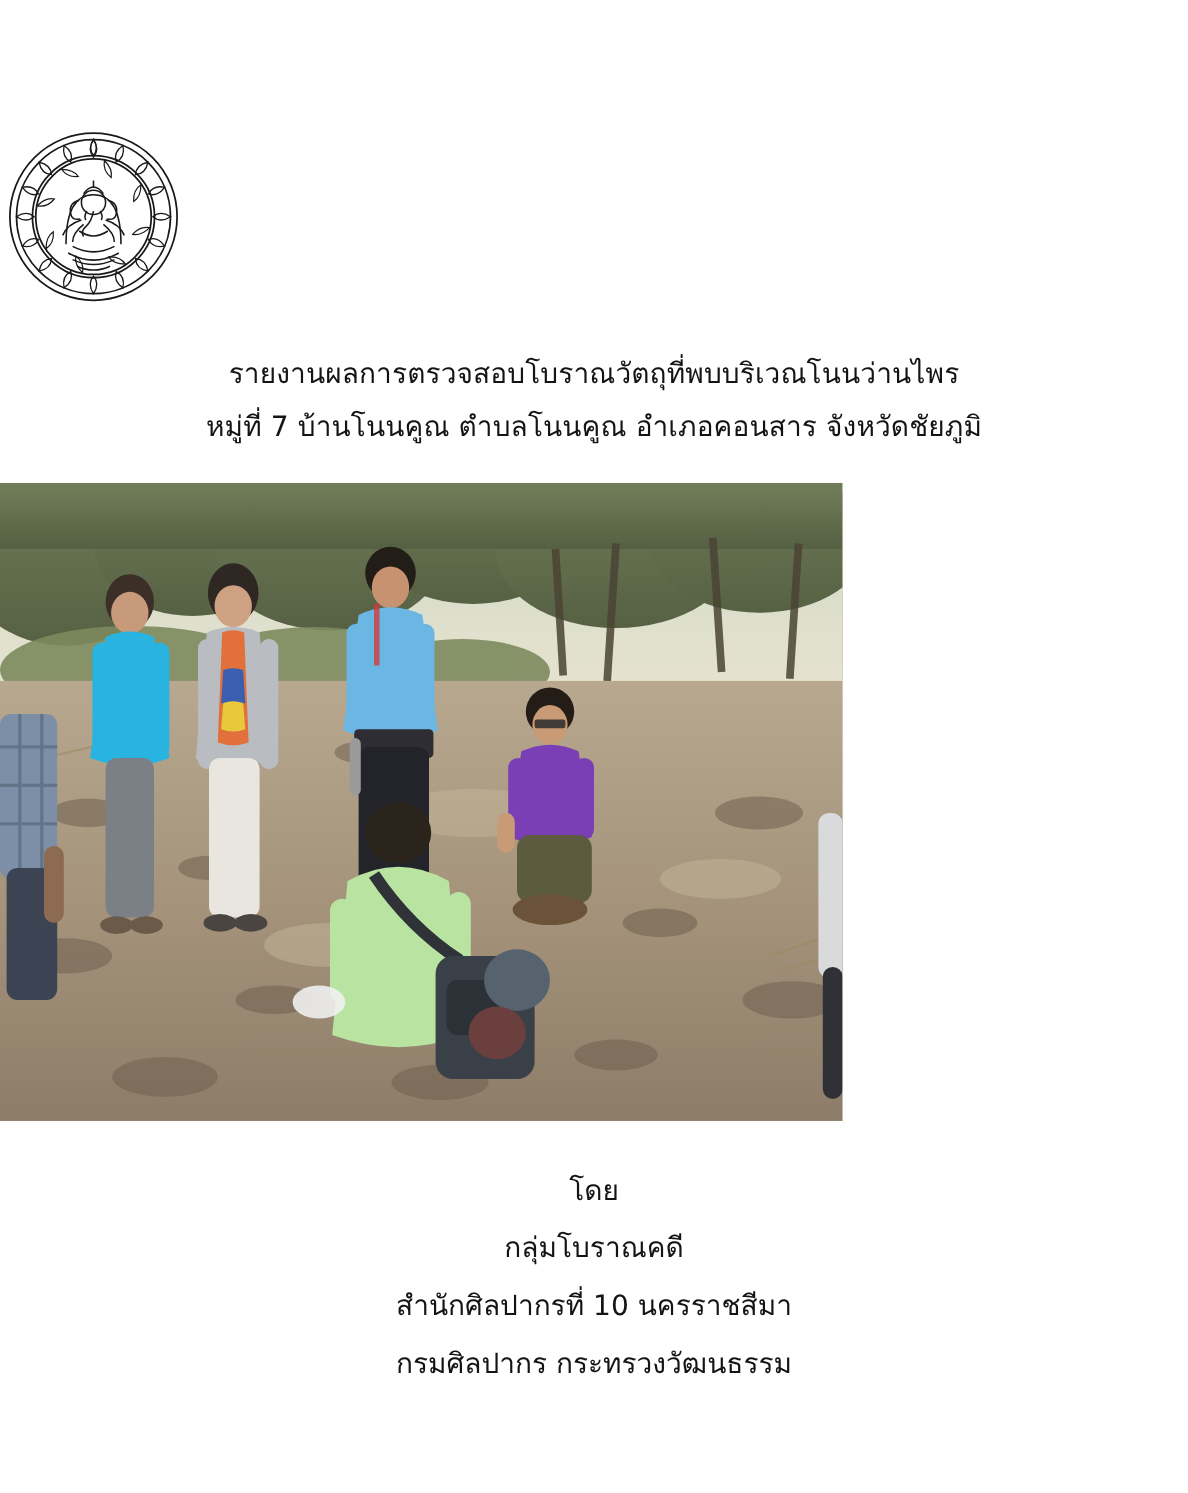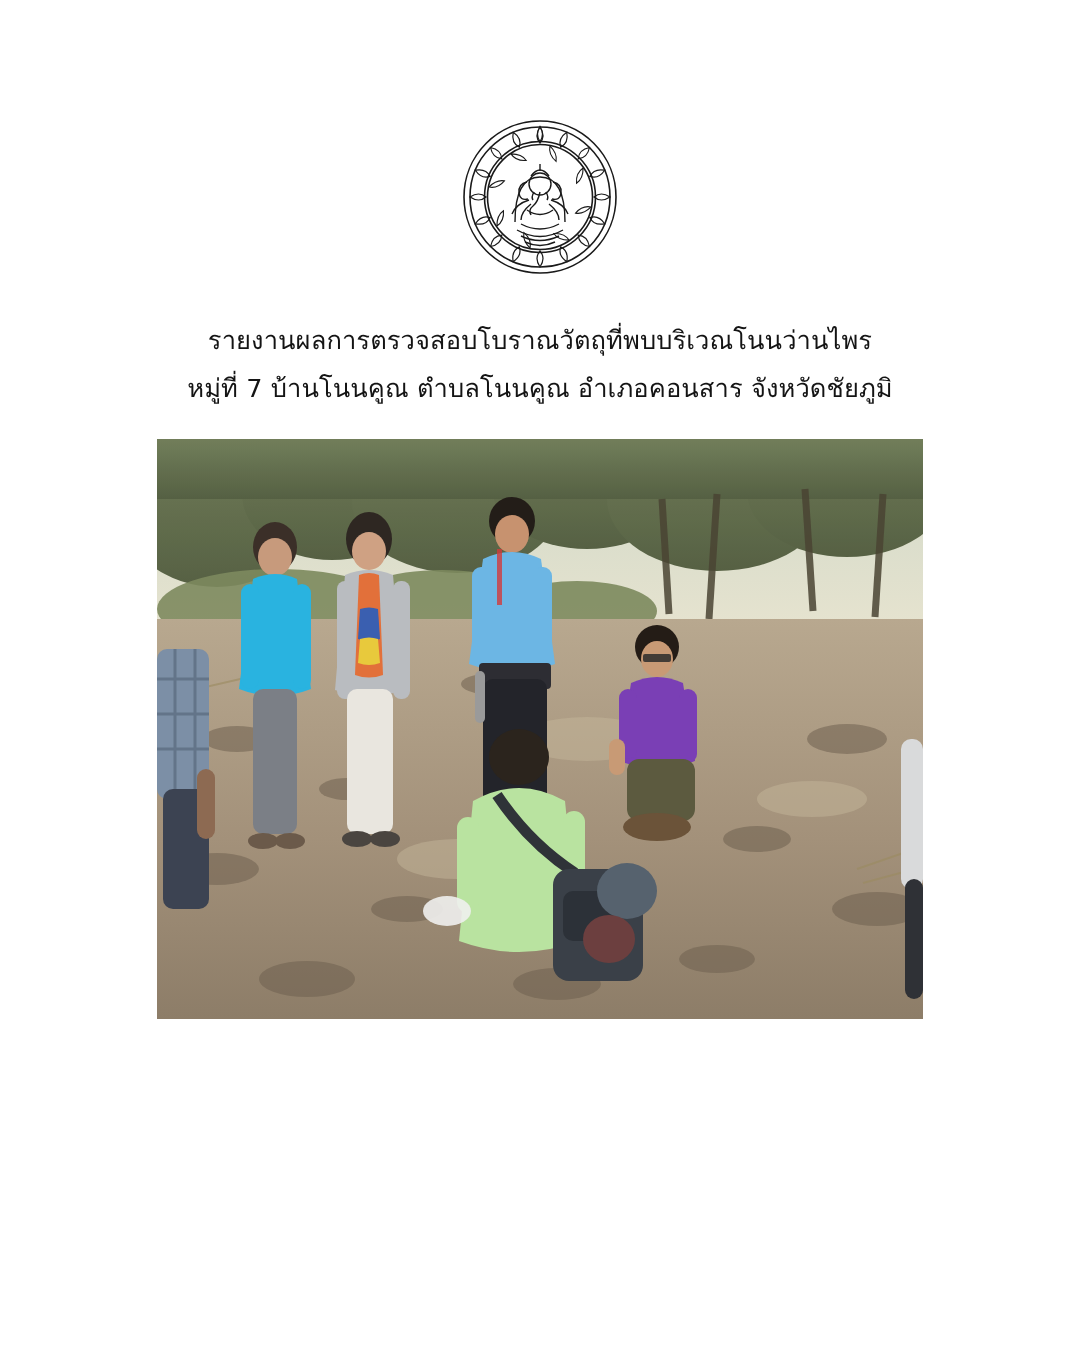--- a/index.html
+++ b/index.html
@@ -15,21 +15,20 @@
     color: #111111;
     overflow: hidden;
     position: relative;
   }
   .page {
     width: 1080px;
     height: 1357px;
     box-sizing: border-box;
     display: flex;
     flex-direction: column;
-    align-items: center;
   }
 
   
   .emblem-wrap {
     margin-top: 112px;
     width: 170px;
     height: 170px;
     display: flex;
     align-items: center;
     justify-content: center;
@@ -307,14 +306,20 @@
         <ellipse cx="290" cy="472" rx="24" ry="15" fill="#f0f0ee" opacity="0.9"></ellipse>
       </g>
 
       <g>
         <rect x="744" y="300" width="22" height="150" rx="10" fill="#d9dadb"></rect>
         <rect x="748" y="440" width="18" height="120" rx="9" fill="#2f3136"></rect>
       </g>
     </svg>
   </div>
 
+  <div class="credits">
+    <div class="credit-line">โดย</div>
+    <div class="credit-line">กลุ่มโบราณคดี</div>
+    <div class="credit-line">สำนักศิลปากรที่ 10 นครราชสีมา</div>
+    <div class="credit-line">กรมศิลปากร กระทรวงวัฒนธรรม</div>
+  </div>
 
 </div>
 
 </body></html>

